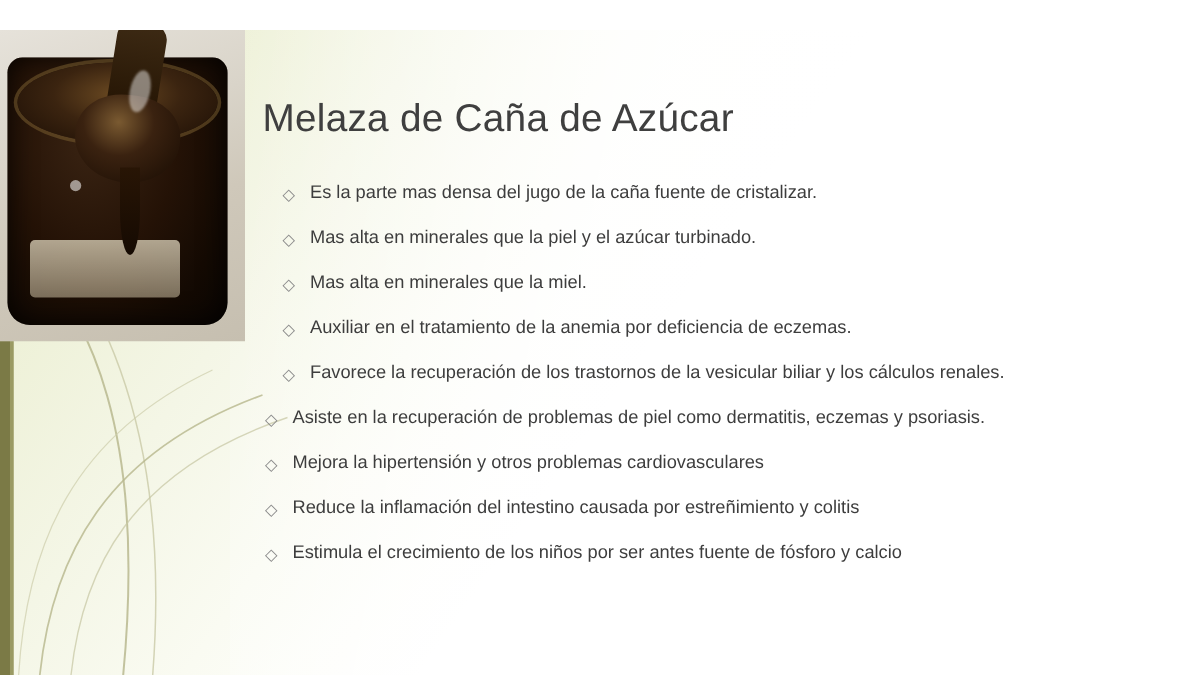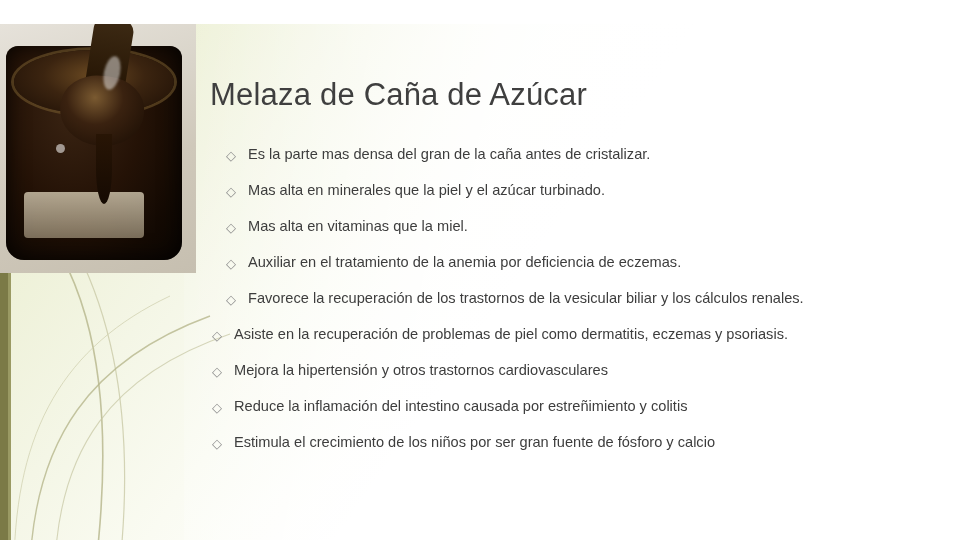--- a/index.html
+++ b/index.html
@@ -256,58 +256,58 @@
     <div class="gloss-a"></div>
     <div class="gloss-b"></div>
   </div>
 
   <div class="title">Melaza de Caña de Azúcar</div>
 
   <div class="bullets">
 
     <div class="bullet b1">
       <span class="marker">◇</span>
-      <span class="text">Es la parte mas densa del gran de la caña antes de cristalizar.</span>
+      <span class="text">Es la parte mas densa del jugo de la caña fuente de cristalizar.</span>
     </div>
 
     <div class="bullet b2">
       <span class="marker">◇</span>
       <span class="text">Mas alta en minerales que la piel y el azúcar turbinado.</span>
     </div>
 
     <div class="bullet b3">
       <span class="marker">◇</span>
-      <span class="text">Mas alta en vitaminas que la miel.</span>
+      <span class="text">Mas alta en minerales que la miel.</span>
     </div>
 
     <div class="bullet b4">
       <span class="marker">◇</span>
       <span class="text">Auxiliar en el tratamiento de la anemia por deficiencia de eczemas.</span>
     </div>
 
     <div class="bullet b5">
       <span class="marker">◇</span>
       <span class="text">Favorece la recuperación de los trastornos de la vesicular biliar y los cálculos renales.</span>
     </div>
 
     <div class="bullet b6">
       <span class="marker">◇</span>
       <span class="text">Asiste en la recuperación de problemas de piel como dermatitis, eczemas y psoriasis.</span>
     </div>
 
     <div class="bullet b7">
       <span class="marker">◇</span>
-      <span class="text">Mejora la hipertensión y otros trastornos cardiovasculares</span>
+      <span class="text">Mejora la hipertensión y otros problemas cardiovasculares</span>
     </div>
 
     <div class="bullet b8">
       <span class="marker">◇</span>
       <span class="text">Reduce la inflamación del intestino causada por estreñimiento y colitis</span>
     </div>
 
     <div class="bullet b9">
       <span class="marker">◇</span>
-      <span class="text">Estimula el crecimiento de los niños por ser gran fuente de fósforo y calcio</span>
+      <span class="text">Estimula el crecimiento de los niños por ser antes fuente de fósforo y calcio</span>
     </div>
 
   </div>
 
 </div>
 
 </body></html>

